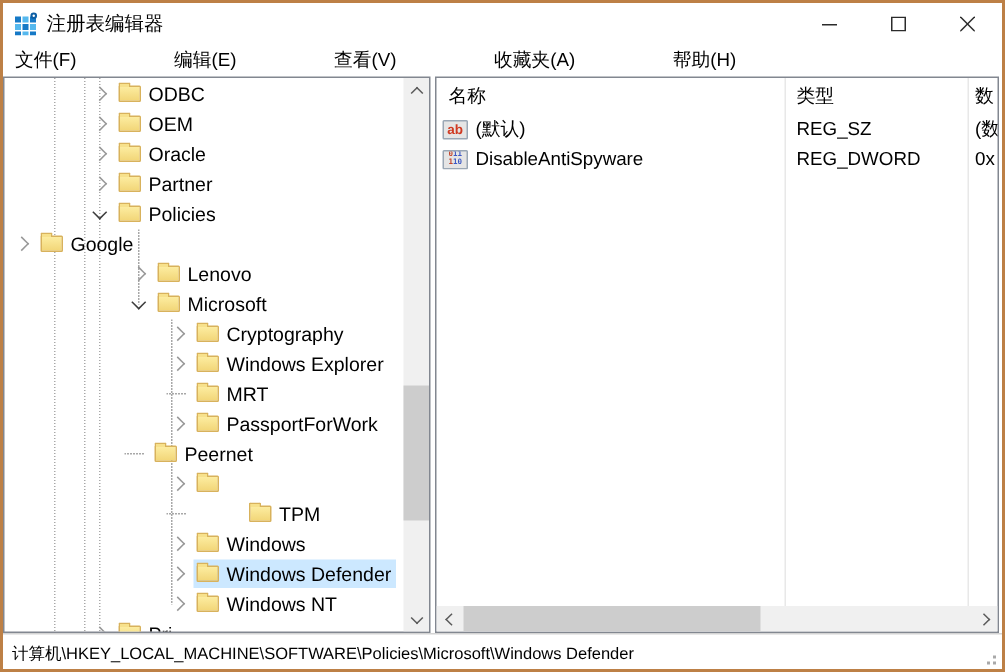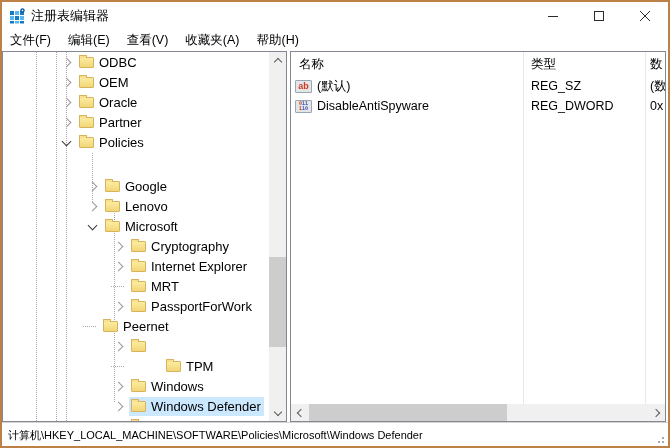--- a/index.html
+++ b/index.html
@@ -7,21 +7,21 @@
             border:2px solid #bd8046; background:#fff; overflow:hidden; }
 
   
   .titlebar { height:28px; display:flex; align-items:center; background:#fff; }
   .title-icon { margin:0 6px 0 7px; flex:none; display:flex; }
   .title-text { font-size:13px; color:#000; white-space:nowrap; }
   .win-controls { margin-left:auto; display:flex; height:100%; }
   .win-btn { width:46px; height:28px; display:flex; align-items:center; justify-content:center; }
 
   
-  .menubar { height:21px; display:flex; align-items:center; font-size:12.5px; color:#000; padding-left:0; }
+  .menubar { height:21px; display:flex; align-items:center; font-size:12.5px; color:#000; padding-left:0;gap:48px; }
   .menu-item { padding:2px 9px 3px 8px; white-space:nowrap; }
 
   
   .content { display:flex; height:371px; padding:0 2px 0 0; }
   .pane { border:1px solid #828790; background:#fff; box-sizing:border-box; position:relative; overflow:hidden; }
   .tree-pane { width:285px; margin-right:3px; flex:none; }
   .list-pane { flex:1; }
 
   
   .tree-rows { position:absolute; left:0; top:0; right:17px; bottom:0; overflow:hidden; }
@@ -179,21 +179,21 @@
   </div>
           <div class="tree-row" style="padding-left: 52px;">
     <span class="chev-box">
               <span class="chev expanded"></span>
             </span>
     <span class="row-body">
       <span class="folder-icon"></span>
       <span class="tree-label">Policies</span>
     </span>
   </div>
-          <div class="tree-row" style="padding-left: 78px; margin-top: 24px;">
+          <div class="tree-row" style="">
     <span class="chev-box">
               <span class="chev"></span>
             </span>
     <span class="row-body">
       <span class="folder-icon"></span>
       <span class="tree-label">Google</span>
     </span>
   </div>
           <div class="tree-row" style="padding-left: 78px;">
     <span class="chev-box">
@@ -221,21 +221,21 @@
       <span class="folder-icon"></span>
       <span class="tree-label">Cryptography</span>
     </span>
   </div>
           <div class="tree-row" style="padding-left: 104px;">
     <span class="chev-box">
               <span class="chev"></span>
             </span>
     <span class="row-body">
       <span class="folder-icon"></span>
-      <span class="tree-label">Internet Explorer</span>
+      <span class="tree-label">Windows Explorer</span>
     </span>
   </div>
           <div class="tree-row" style="padding-left: 104px;">
     <span class="chev-box stub"></span>
     <span class="row-body">
       <span class="folder-icon"></span>
       <span class="tree-label">MRT</span>
     </span>
   </div>
           <div class="tree-row" style="padding-left: 104px;">

